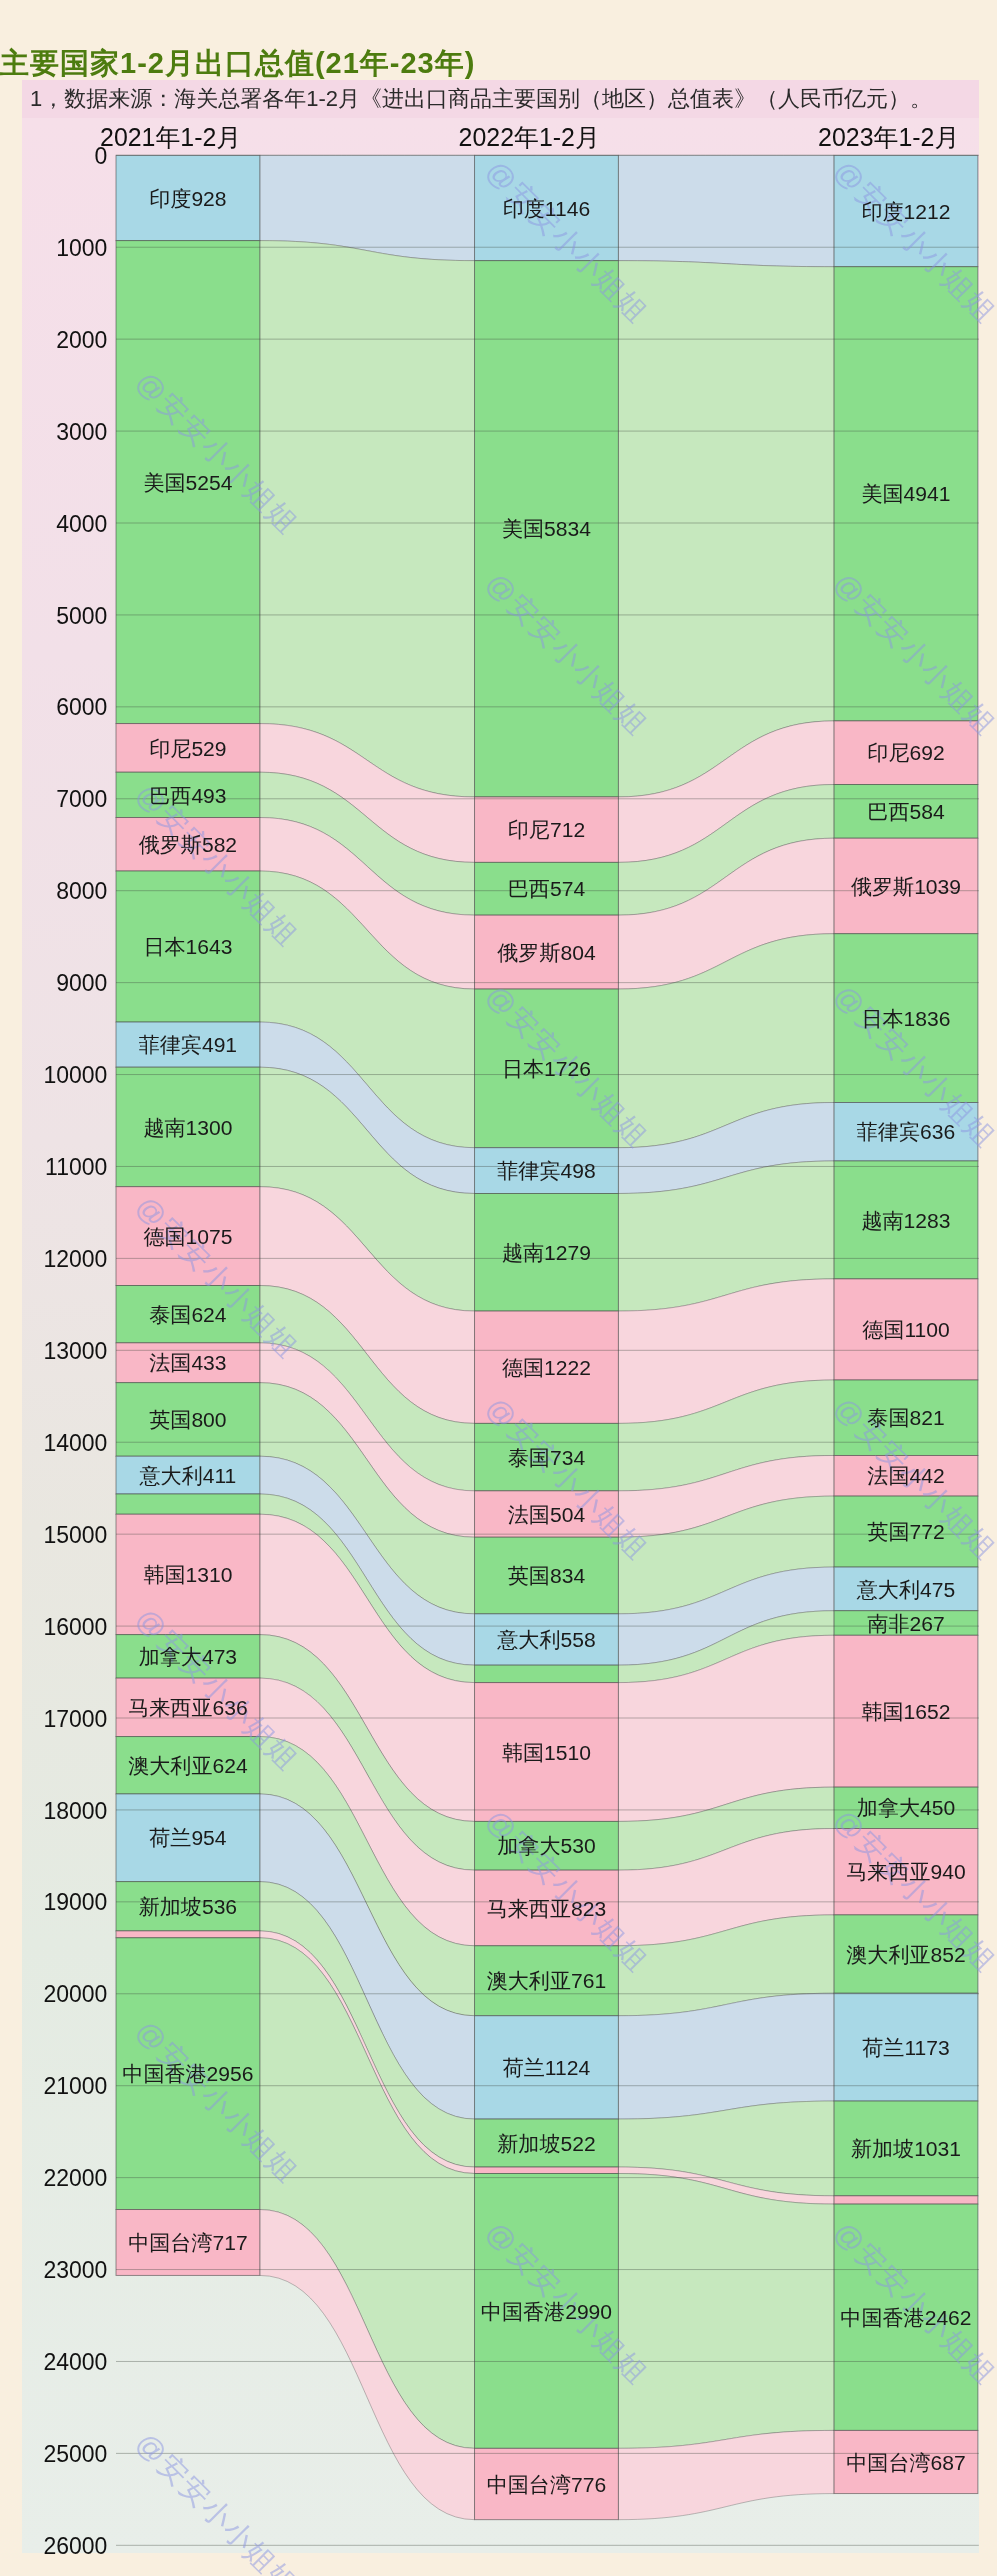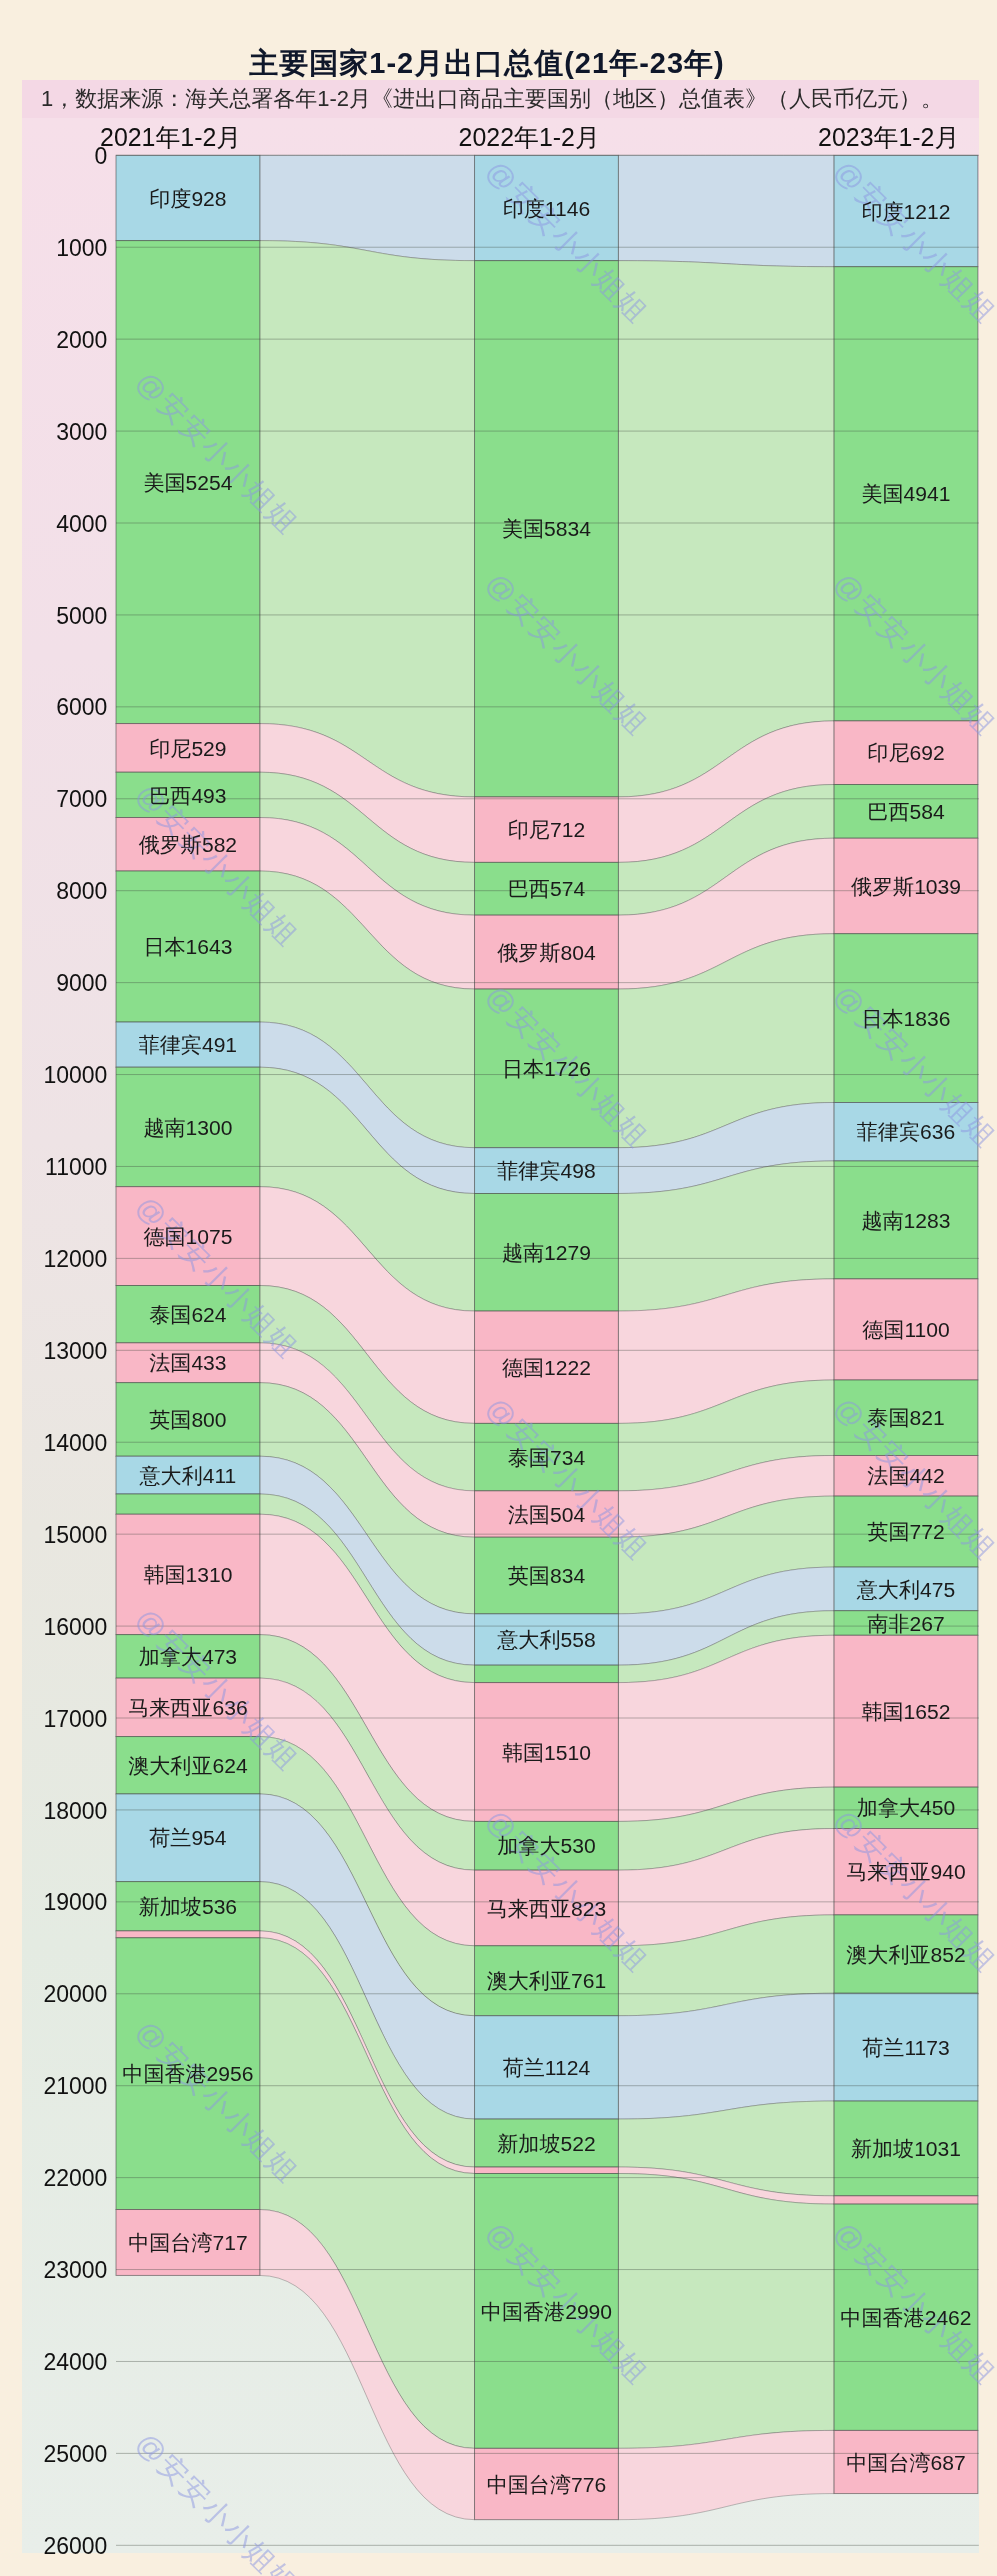--- a/index.html
+++ b/index.html
@@ -2,27 +2,27 @@
 <html><head>
 <meta charset="utf-8">
 <style>
   html,body{margin:0;padding:0;}
   body{
     width:998px;height:2576px;position:relative;overflow:hidden;
     background:#f9efdf;
     font-family:"Liberation Sans","DejaVu Sans",sans-serif;
   }
   .page-title{
-    position:absolute;top:44px;left:0;width:974px;text-align:center;
-    font-size:29px;font-weight:bold;color:#0f172a;letter-spacing:1px;
+    position:absolute;top:44px;left:0;width:974px;
+    font-size:29px;font-weight:bold;color:#4d7c0f;letter-spacing:1px;
   }
   .source-note{
     position:absolute;top:80px;left:22px;width:957px;height:38px;
     background:#f4d8e5;color:#2a2a2a;font-size:22px;line-height:38px;
-    white-space:nowrap;overflow:hidden;padding-left:19px;box-sizing:border-box;
+    white-space:nowrap;overflow:hidden;padding-left:8px;box-sizing:border-box;
   }
   .chart-surface{
     position:absolute;top:118px;left:22px;width:957px;height:2435px;
     background:linear-gradient(180deg,
       #f6dfe9 0%, #f2e0e8 22%, #eee3e5 42%,
       #e9e7e0 58%, #e4ebe2 75%, #e8eee9 100%);
   }
   svg.sankey{position:absolute;top:0;left:0;}
 </style>
 </head>

